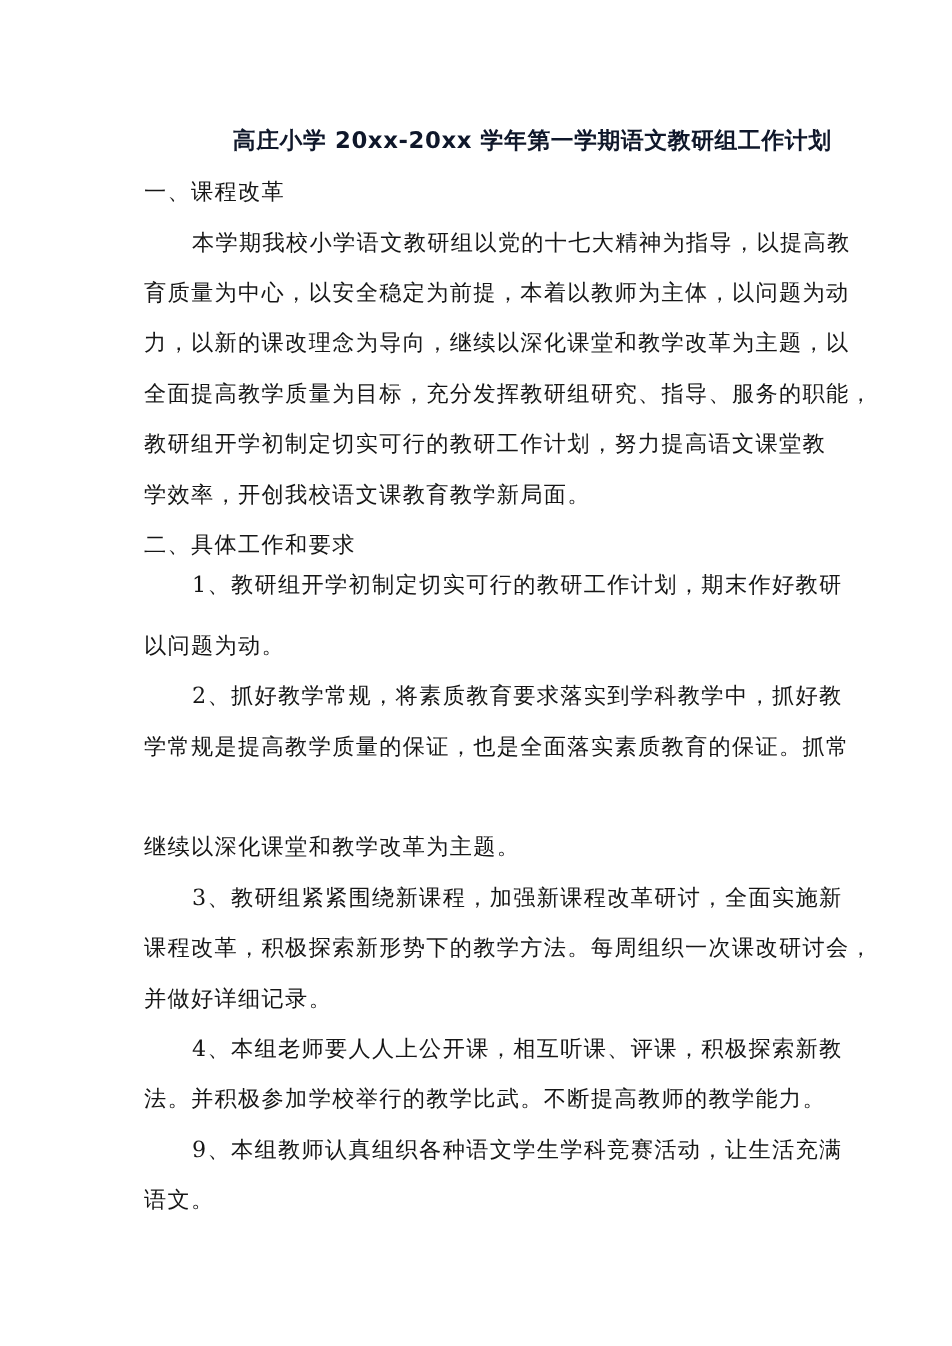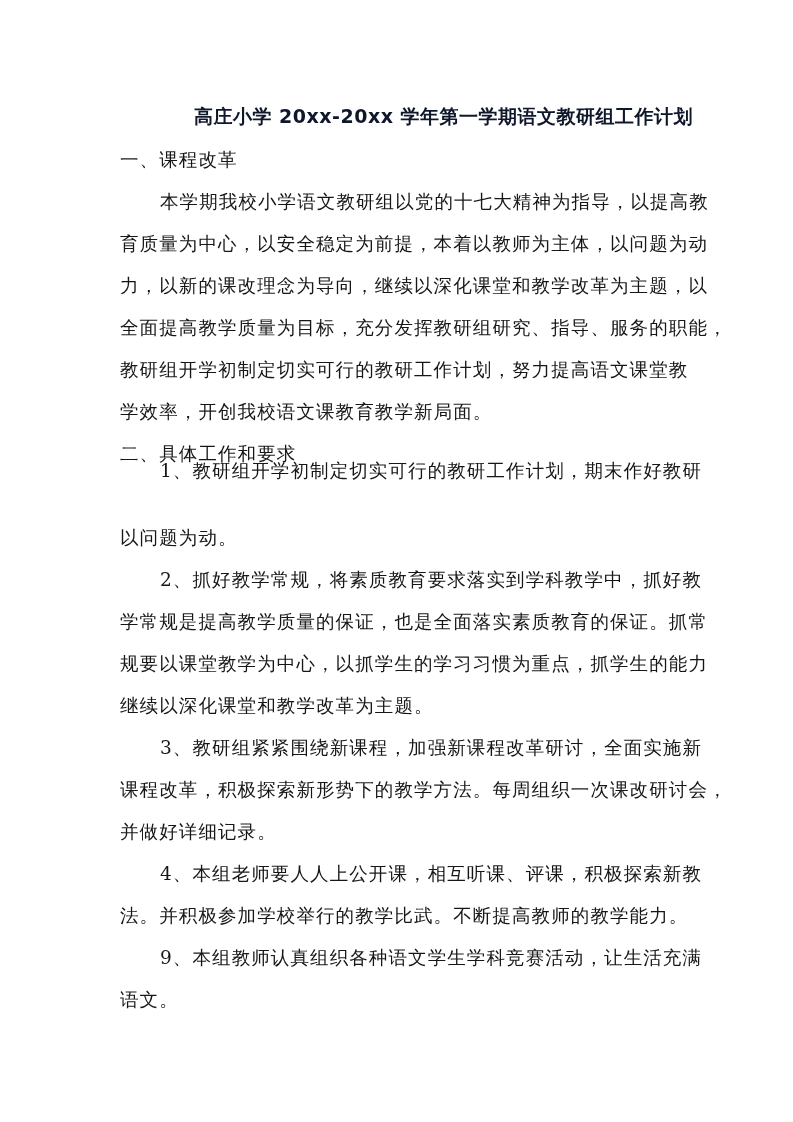--- a/index.html
+++ b/index.html
@@ -23,26 +23,25 @@
 
   <div class="line indent" style="top:189px">本学期我校小学语文教研组以党的十七大精神为指导，以提高教</div>
   <div class="line" style="top:231px">育质量为中心，以安全稳定为前提，本着以教师为主体，以问题为动</div>
   <div class="line" style="top:273px">力，以新的课改理念为导向，继续以深化课堂和教学改革为主题，以</div>
   <div class="line" style="top:315px">全面提高教学质量为目标，充分发挥教研组研究、指导、服务的职能，</div>
   <div class="line" style="top:357px">教研组开学初制定切实可行的教研工作计划，努力提高语文课堂教</div>
   <div class="line" style="top:399px">学效率，开创我校语文课教育教学新局面。</div>
 
   <div class="line heading" style="top:441px">二、具体工作和要求</div>
 
-  <div class="line indent" style="top:458px">1、教研组开学初制定切实可行的教研工作计划，期末作好教研</div>
+  <div class="line indent" style="top:474px">1、教研组开学初制定切实可行的教研工作计划，期末作好教研</div>
   <div class="line" style="top:525px">以问题为动。</div>
 
   <div class="line indent" style="top:567px">2、抓好教学常规，将素质教育要求落实到学科教学中，抓好教</div>
   <div class="line" style="top:609px">学常规是提高教学质量的保证，也是全面落实素质教育的保证。抓常</div>
-  <div class="line" style="top:651px">规要以课堂教学为中心，以抓学生的学习习惯为重点，抓学生的能力</div>
   <div class="line" style="top:693px">继续以深化课堂和教学改革为主题。</div>
 
   <div class="line indent" style="top:735px">3、教研组紧紧围绕新课程，加强新课程改革研讨，全面实施新</div>
   <div class="line" style="top:777px">课程改革，积极探索新形势下的教学方法。每周组织一次课改研讨会，</div>
   <div class="line" style="top:819px">并做好详细记录。</div>
 
   <div class="line indent" style="top:861px">4、本组老师要人人上公开课，相互听课、评课，积极探索新教</div>
   <div class="line" style="top:903px">法。并积极参加学校举行的教学比武。不断提高教师的教学能力。</div>
 
   <div class="line indent" style="top:945px">9、本组教师认真组织各种语文学生学科竞赛活动，让生活充满</div>

